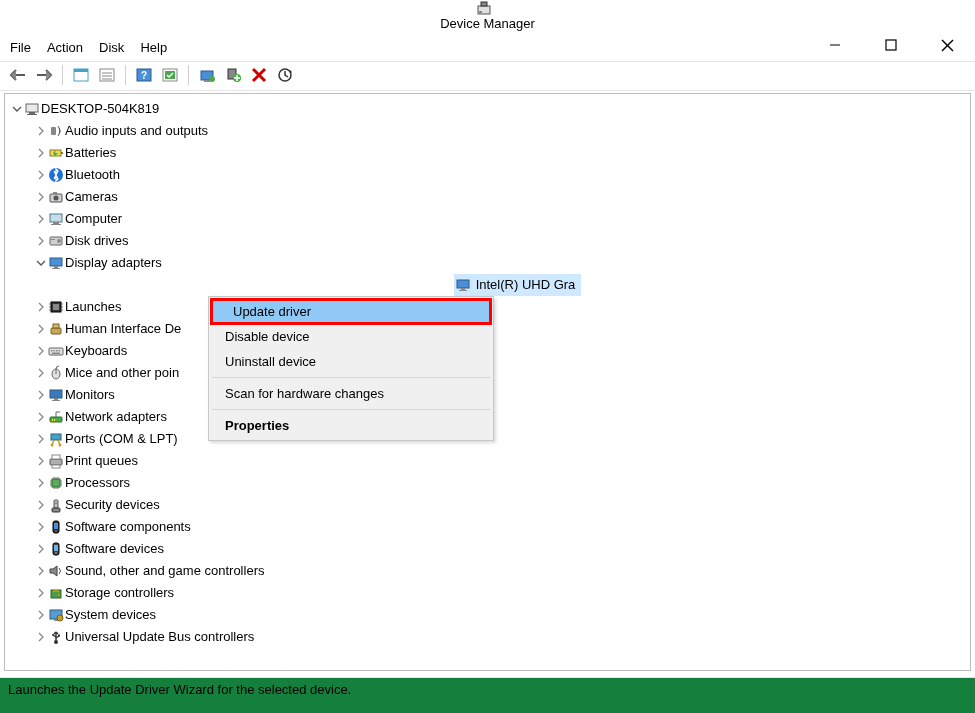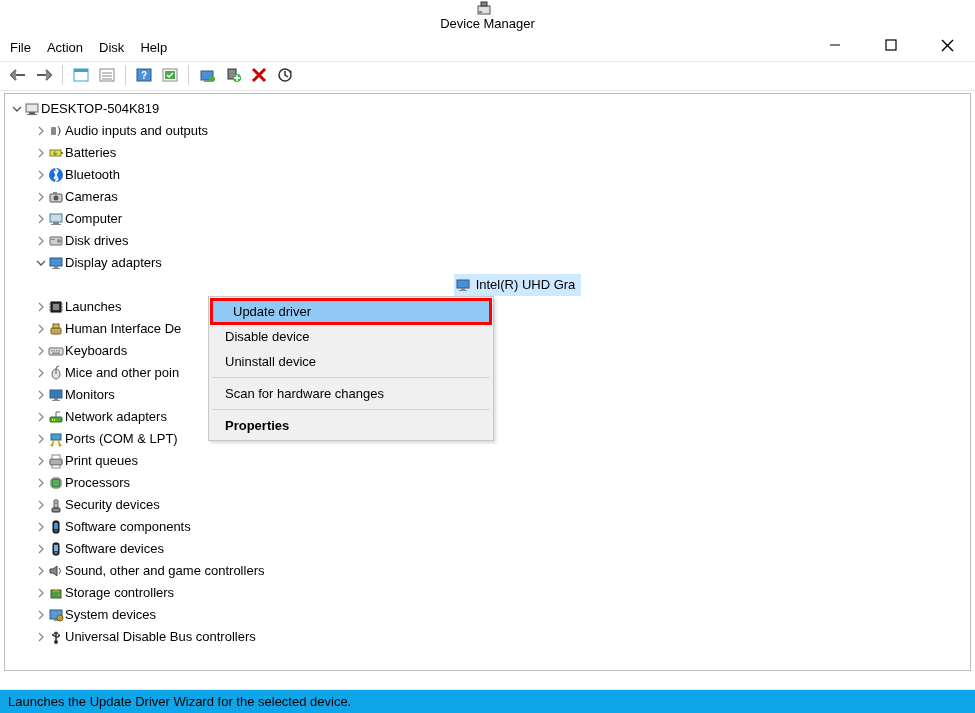--- a/index.html
+++ b/index.html
@@ -148,24 +148,24 @@
     height: 1px;
     background: #d4d4d4;
     margin: 3px 1px;
   }
   
   .statusbar {
     position: absolute;
     left: 0;
     right: 0;
     bottom: 0;
-    height: 24px;
+    height: 36px;
     padding: 4px 8px;
     font-size: 13px;
-    background: #0ea5e9;
+    background: #15803d;
     border-top: 1px solid #e5e5e5;
   }
 </style>
 </head>
 <body>
 
 <div class="titlebar">
   <span class="app-icon">
     <svg width="16" height="16" viewBox="0 0 16 16">
       <rect x="2" y="6" width="12" height="8" fill="#e0e0e0" stroke="#555"></rect>
@@ -663,21 +663,21 @@
             <svg width="16" height="16">
               <circle cx="8" cy="13" r="2" fill="#333"></circle>
               <line x1="8" y1="13" x2="8" y2="3" stroke="#333" stroke-width="1.5"></line>
               <path d="M8 3 L6 5 M8 3 L10 5" stroke="#333" stroke-width="1.5"></path>
               <line x1="8" y1="8" x2="5" y2="6" stroke="#333" stroke-width="1.3"></line>
               <circle cx="5" cy="6" r="1" fill="#333"></circle>
               <line x1="8" y1="9" x2="11" y2="7" stroke="#333" stroke-width="1.3"></line>
               <rect x="10" y="5.5" width="2" height="2" fill="#333"></rect>
             </svg>
           </span>
-          <span>Universal Disable Bus controllers</span>
+          <span>Universal Update Bus controllers</span>
         </div>
       </div>
 
   </div>
 </div>
 
 <div class="context-menu">
   <div class="cm-item highlight">
     <span>Update driver</span>
   </div>

